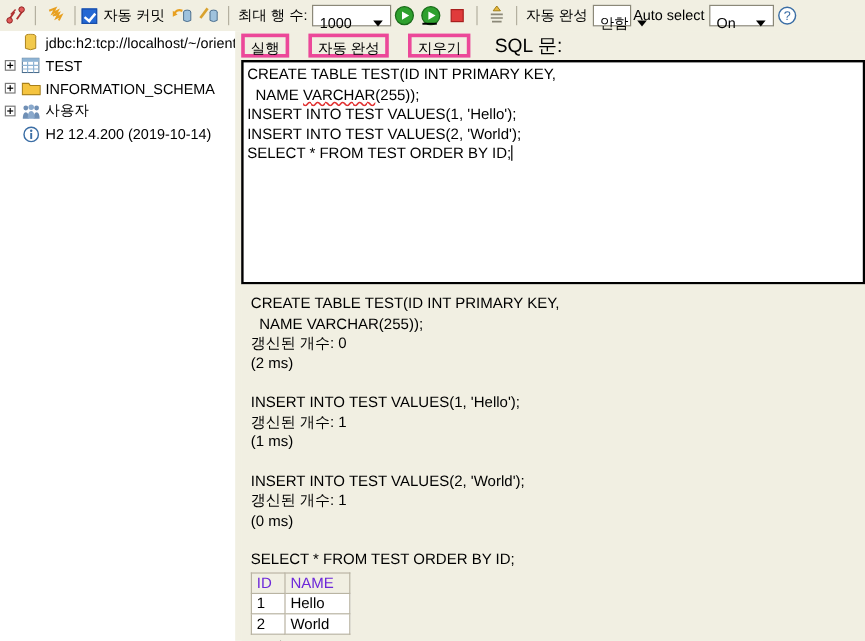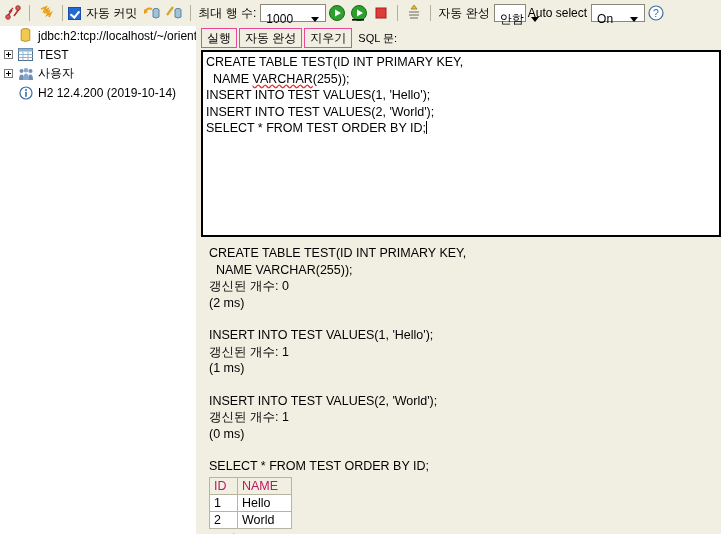--- a/index.html
+++ b/index.html
@@ -159,33 +159,33 @@
     left: 0; top: 0;
     width: 520px; height: 24px;
     display: flex;
     align-items: center;
     background: #f1efe2;
     white-space: nowrap;
   }
   .sql-btn {
     height: 20px;
     background: #f1efe2;
-    border: 1px solid #ec4899;
+    border: 3px solid #ec4899;
     font-family: "Liberation Sans", sans-serif;
     font-size: 12px;
     color: #000;
     padding: 0 5px;
-    margin-right: 2px;
+    margin-right: 16px;
     line-height: 18px;
     box-sizing: border-box;
     flex: 0 0 auto;
     cursor: default;
   }
   #sql-stmt-label {
-    font-size: 11px;
+    font-size: 16px;
     margin-left: 4px;
     flex: 0 0 auto;
   }
 
   #sql-editor {
     position: absolute;
     left: 0; top: 24px;
     width: 520px; height: 187px;
     background: #ffffff;
     border: 2px solid #000000;
@@ -241,21 +241,21 @@
     font-family: "Liberation Sans", sans-serif;
     font-size: 12.5px;
     font-weight: normal;
     text-align: left;
     padding: 1px 6px 1px 4px;
     height: 17px;
     box-sizing: border-box;
   }
   table.result-grid th {
     background: #f1efe2;
-    color: #be185d;
+    color: #6d28d9;
   }
   table.result-grid td {
     background: #ffffff;
     color: #000000;
   }
   td.col-id, th.col-id { width: 28px; }
   td.col-name, th.col-name { width: 54px; }
 </style>
 </head>
 <body>
@@ -386,20 +386,30 @@
         <rect x="0.5" y="0.5" width="14" height="3" fill="#8fb4d4"></rect>
         <line x1="0.5" y1="6.5" x2="14.5" y2="6.5" stroke="#8fb4d4" stroke-width="1"></line>
         <line x1="0.5" y1="9.5" x2="14.5" y2="9.5" stroke="#8fb4d4" stroke-width="1"></line>
         <line x1="5" y1="3.5" x2="5" y2="12.5" stroke="#8fb4d4" stroke-width="1"></line>
         <line x1="10" y1="3.5" x2="10" y2="12.5" stroke="#8fb4d4" stroke-width="1"></line>
       </svg>
     </span>
     <span class="tree-label">TEST</span>
   </div>
 
+  <div class="tree-row">
+    <span class="expander"></span>
+    <span class="tree-icon">
+      <svg width="16" height="13" viewBox="0 0 16 13">
+        <path d="M0.5 2.5 L6 2.5 L7.2 4.2 L15.5 4.2 L15.5 12 L0.5 12 Z" fill="#f3c košt"></path>
+        <path d="M0.5 2.5 L6 2.5 L7.2 4.2 L15.5 4.2 L15.5 12 L0.5 12 Z" fill="#f5c43f" stroke="#a8801a" stroke-width="0.9"></path>
+      </svg>
+    </span>
+    <span class="tree-label">INFORMATION_SCHEMA</span>
+  </div>
 
   <div class="tree-row">
     <span class="expander"></span>
     <span class="tree-icon">
       <svg width="16" height="14" viewBox="0 0 16 14">
         <circle cx="3.5" cy="4" r="2" fill="#6f8fb5"></circle>
         <path d="M1 13 Q1 7.5 3.5 7.5 Q6 7.5 6 13 Z" fill="#6f8fb5"></path>
         <circle cx="12.5" cy="4" r="2" fill="#6f8fb5"></circle>
         <path d="M10 13 Q10 7.5 12.5 7.5 Q15 7.5 15 13 Z" fill="#6f8fb5"></path>
         <circle cx="8" cy="3.3" r="2.3" fill="#8aa9cc"></circle>

